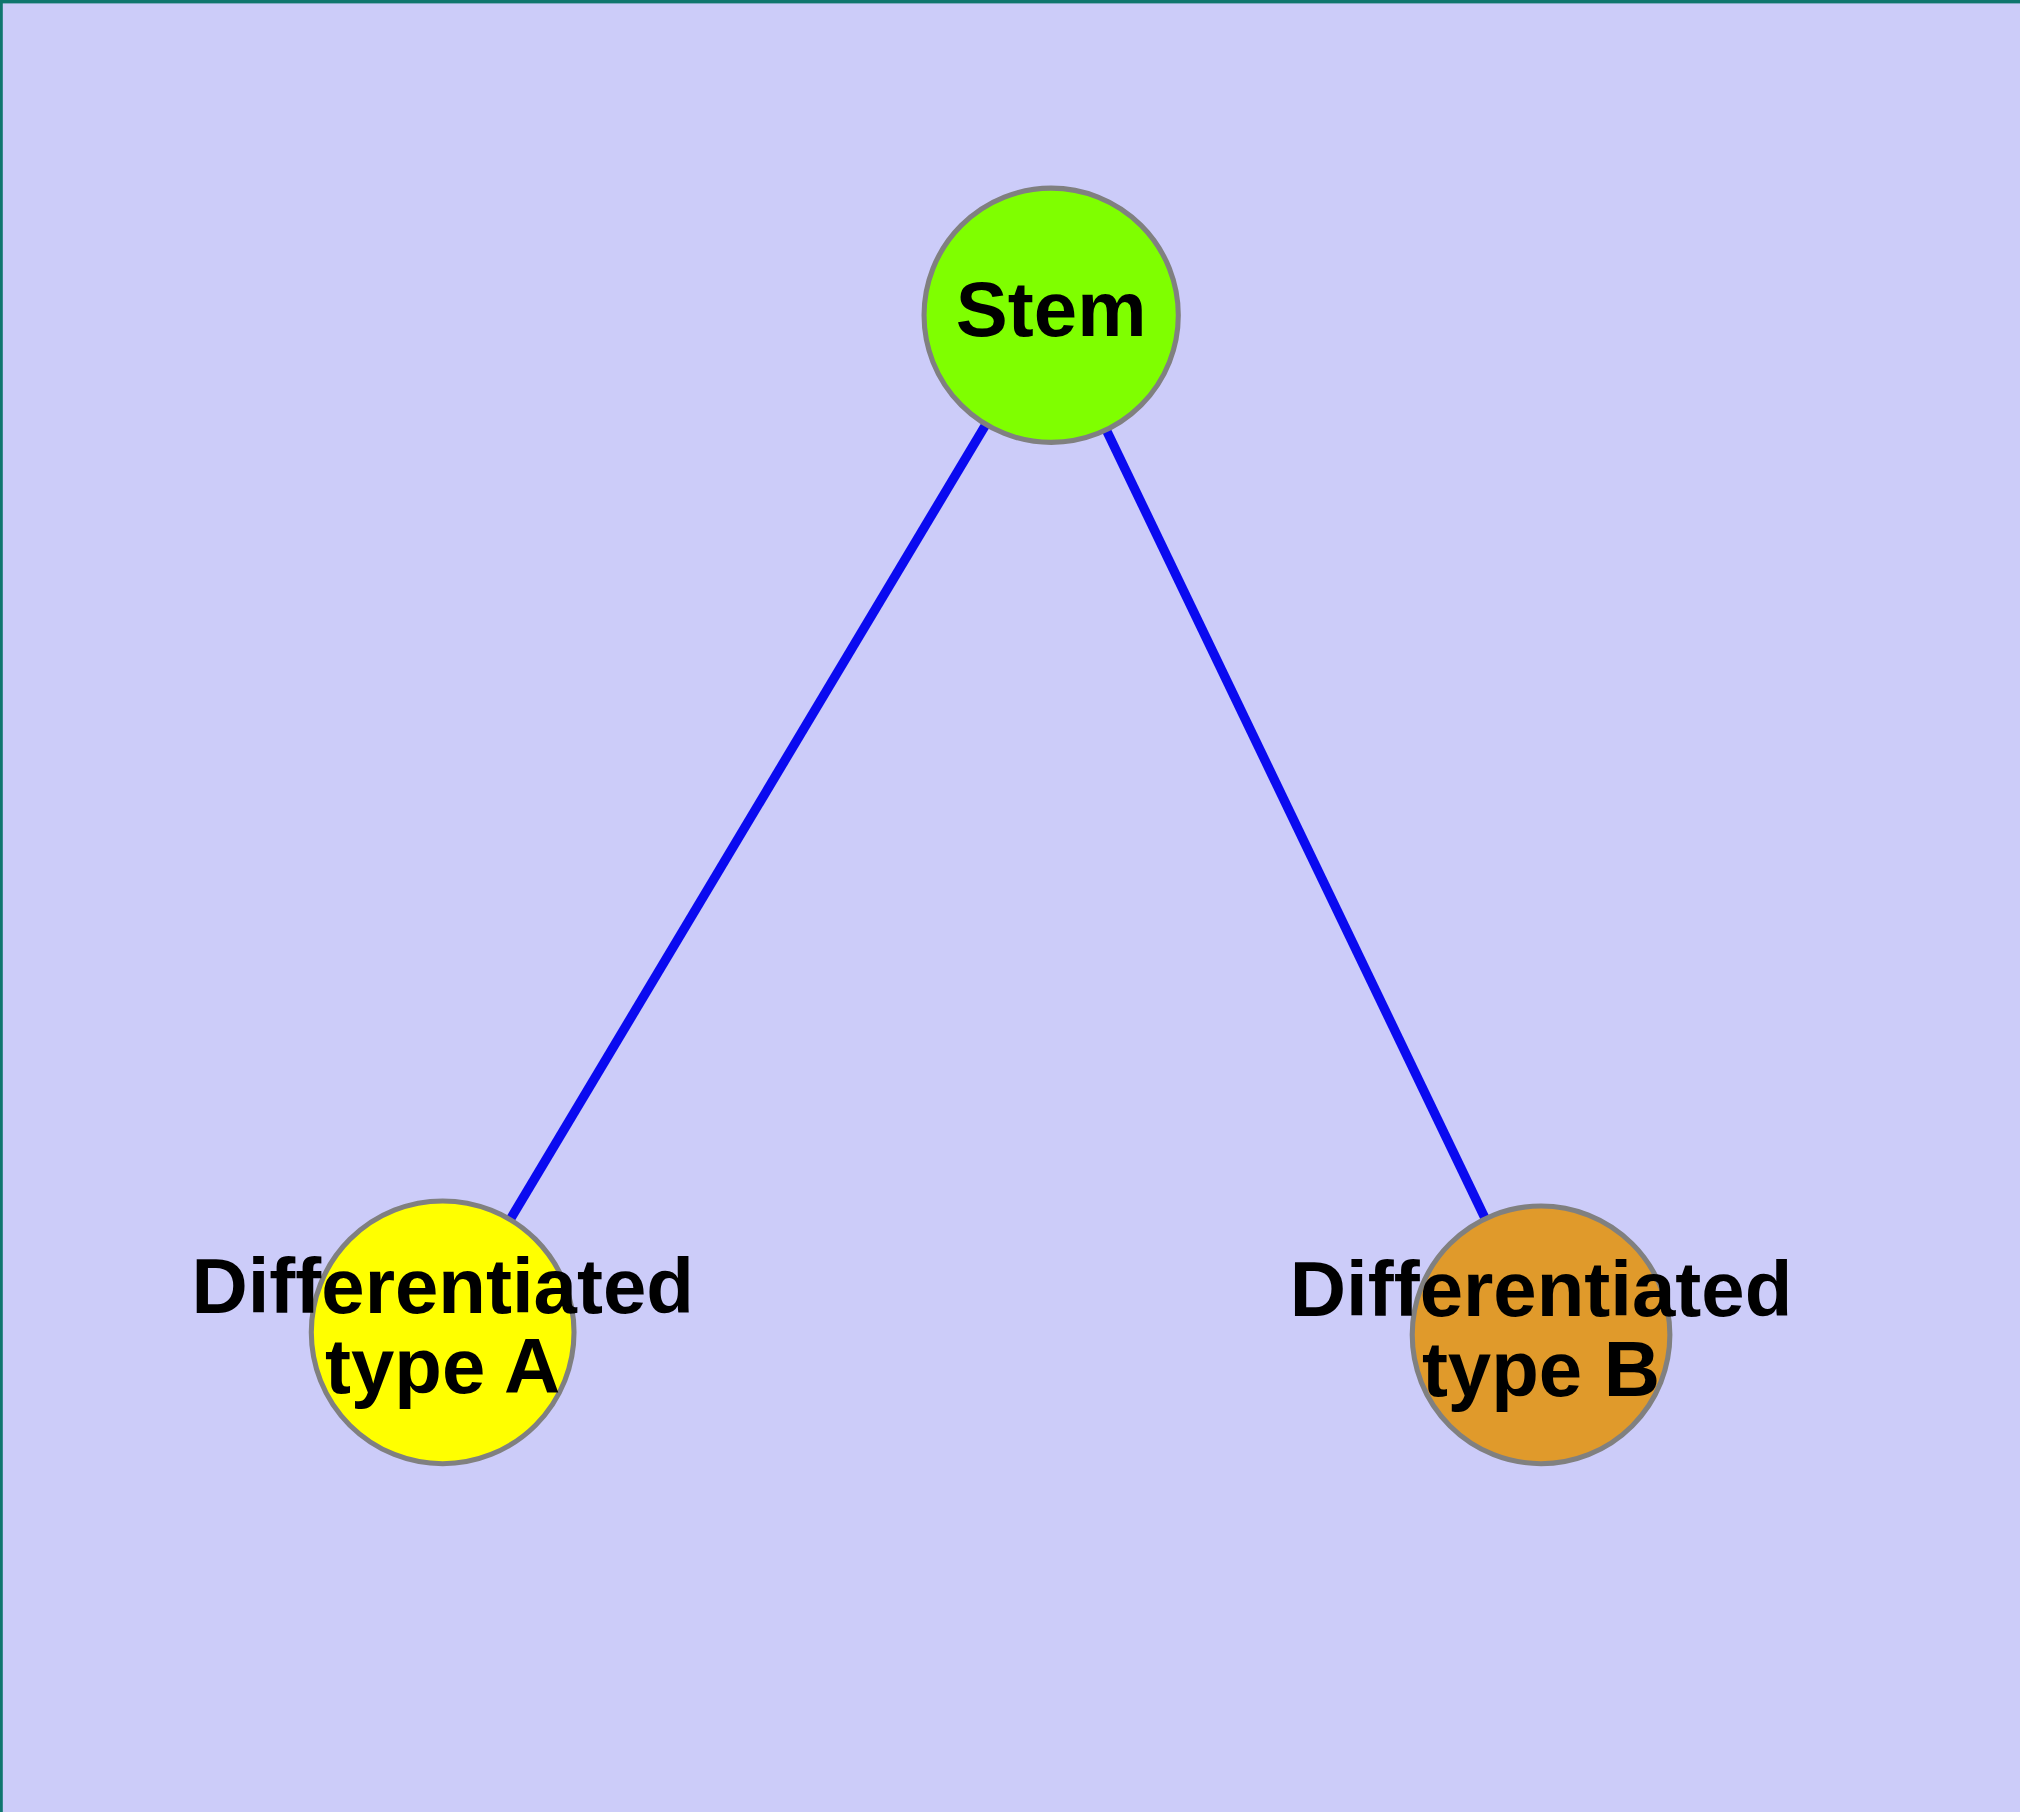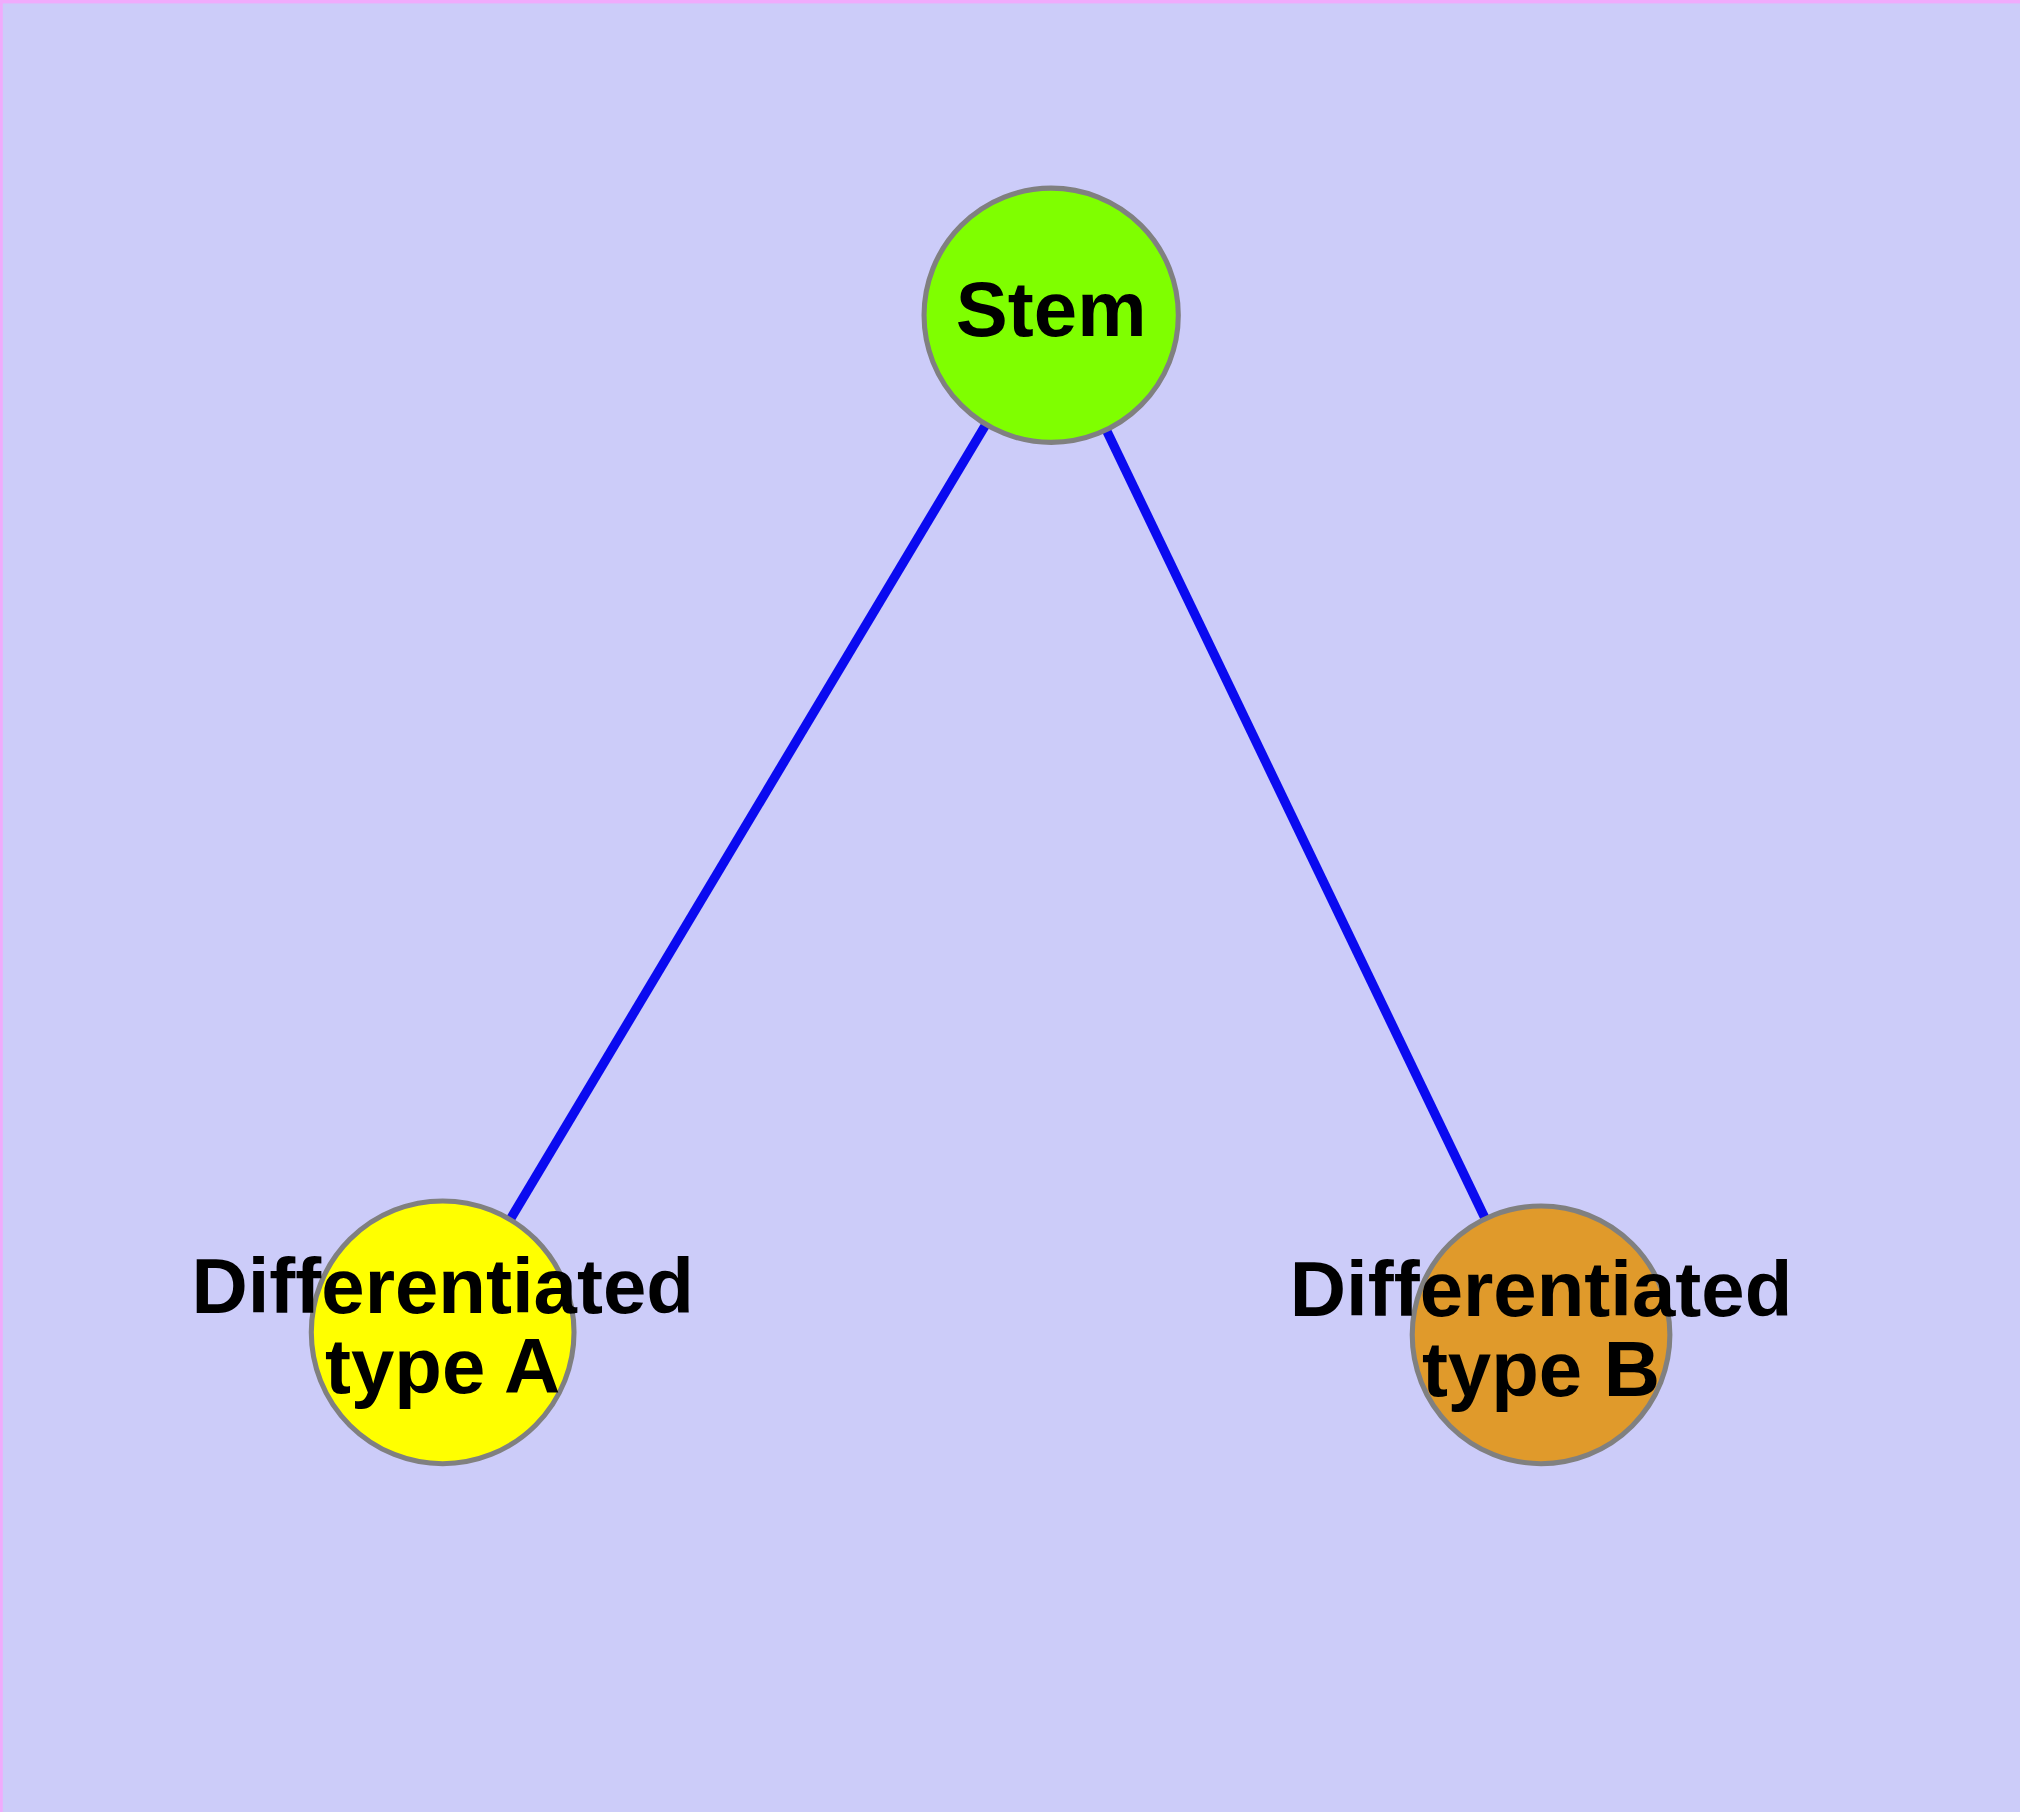--- a/index.html
+++ b/index.html
@@ -37,21 +37,21 @@
   .edge-line {
     stroke-linecap: butt;
   }
   .node-circle {
     stroke-linejoin: round;
   }
 </style>
 </head>
 <body>
 
-<div id="canvas-root" style="background: #f0abfc;">
+<div id="canvas-root" style="background: #0f766e;">
   <svg id="graph-svg" viewBox="0 0 2384 2138" xmlns="http://www.w3.org/2000/svg">
 
     <rect id="bg-rect" x="3" y="4" width="2381" height="2134" fill="#ccccf9"></rect>
 
     <g id="edges-group">
       <line class="edge-line" id="edge-stem-to-a" x1="1240" y1="372" x2="522" y2="1572" stroke="#0a0af0" stroke-width="11"></line>
       <line class="edge-line" id="edge-stem-to-b" x1="1240" y1="372" x2="1818" y2="1575" stroke="#0a0af0" stroke-width="11"></line>
     </g>
 
     <g id="nodes-group">

